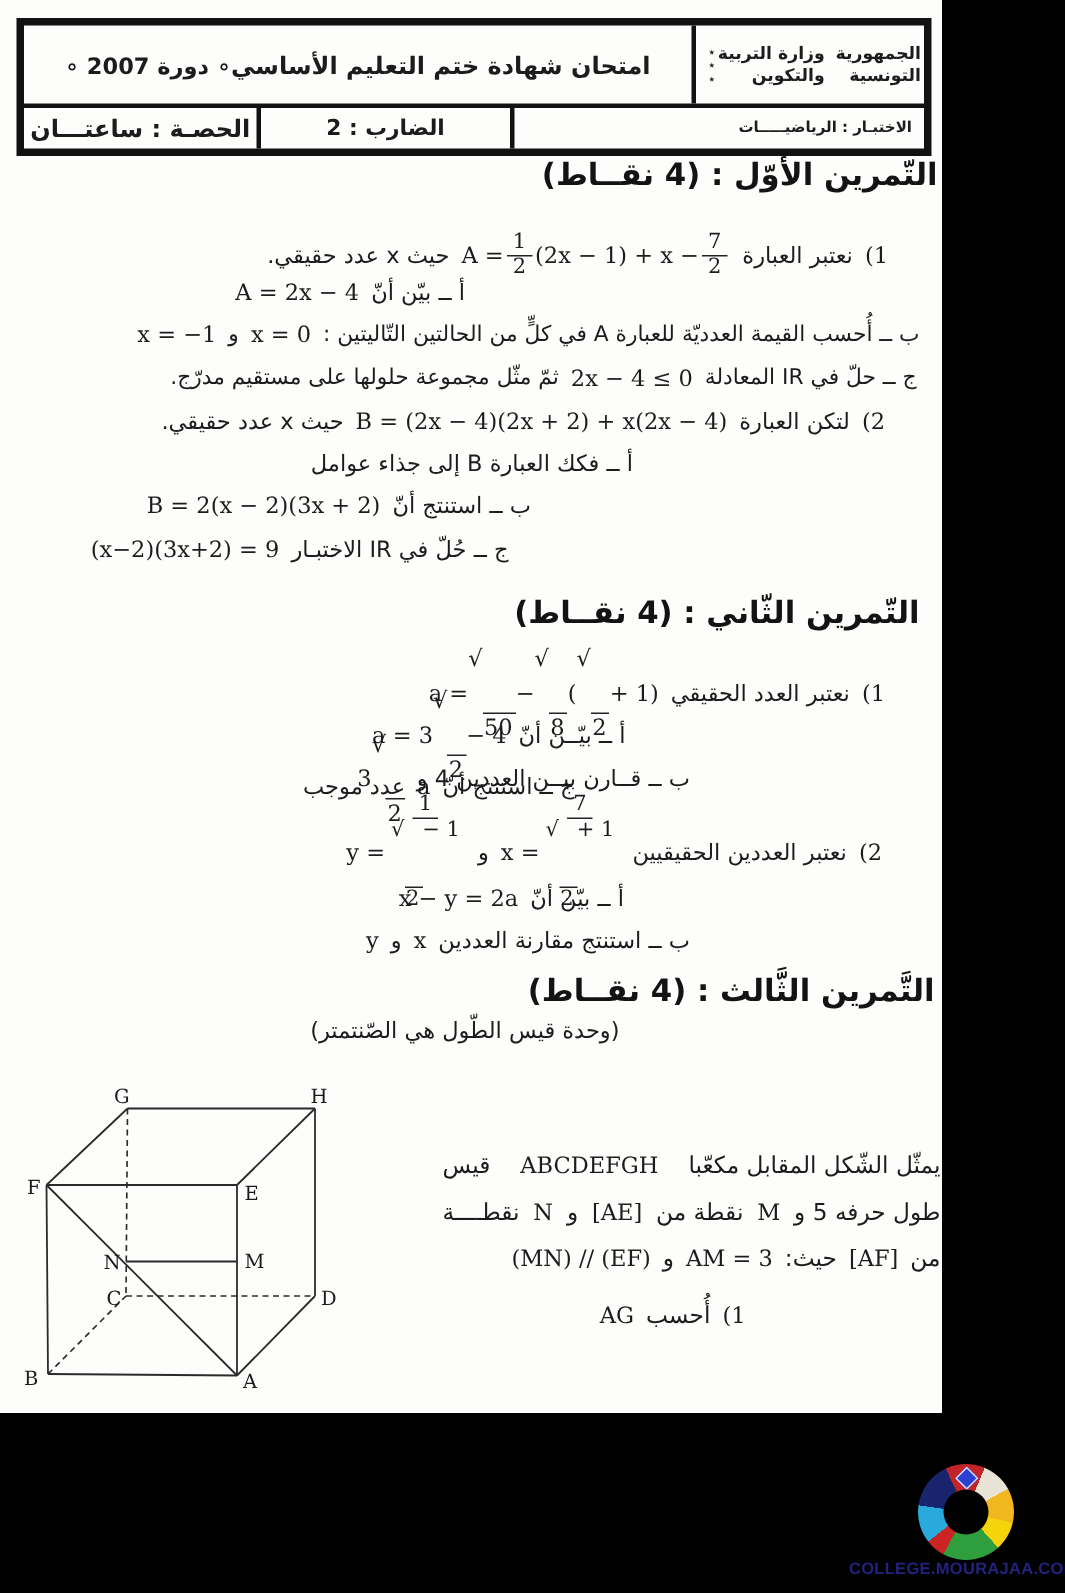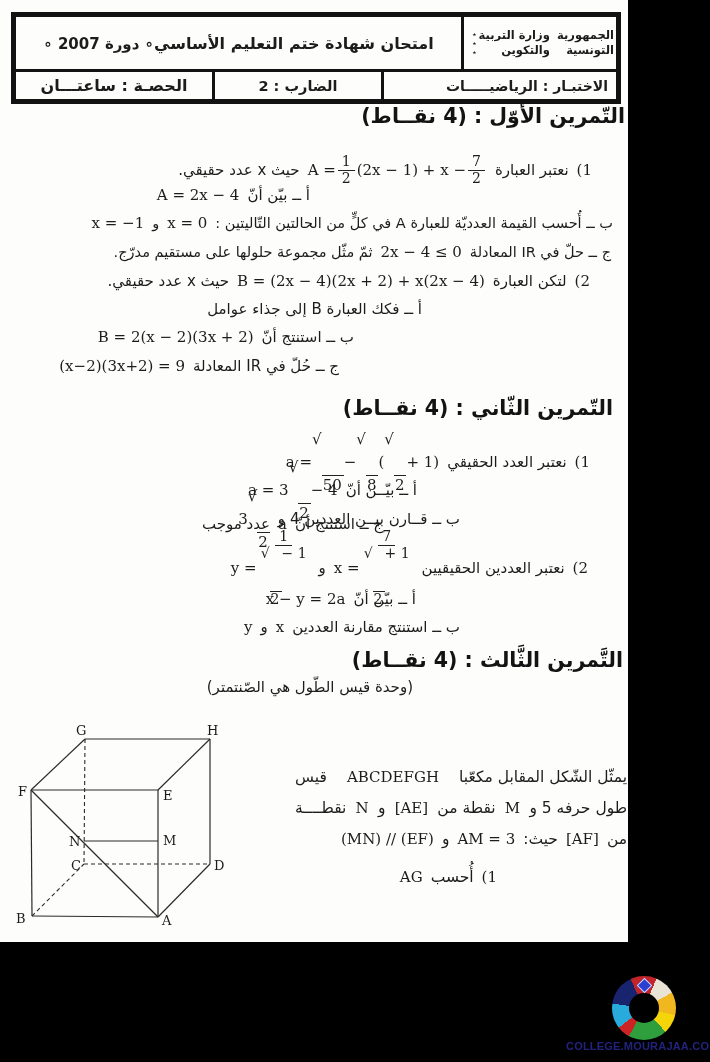--- a/index.html
+++ b/index.html
@@ -14,21 +14,21 @@
   
   .htable{position:absolute;left:11px;top:12px;width:600px;border:5px solid #121212;direction:rtl;}
   .hrow1{display:flex;direction:rtl;border-bottom:3px solid #121212;height:52px;}
   .hcell-min{width:148px;border-left:3px solid #121212;display:flex;flex-direction:row;justify-content:center;align-items:center;padding:2px 2px;}
   .hcell-min .m1,.hcell-min .m2{font-size:11.5px;font-weight:bold;line-height:1.3;}
   .hcell-min .orn{font-size:8px;letter-spacing:2px;margin-top:1px;}
   .hcell-title{flex:1;display:flex;flex-direction:row;justify-content:center;align-items:center;}
   .hcell-title .t1{font-size:16px;font-weight:bold;}
   .hcell-title .t2{font-size:15px;font-weight:bold;margin-top:2px;}
   .hrow2{display:flex;direction:rtl;height:27px;align-items:stretch;}
-  .hcell-sub{width:224px;display:flex;align-items:center;padding-right:8px;font-weight:bold;font-size:14px;}
+  .hcell-sub{width:224px;display:flex;align-items:center;padding-right:8px;font-weight:bold;font-size:10px;padding-left:41px;}
   .hcell-coef{width:166px;border-right:3px solid #121212;border-left:3px solid #121212;display:flex;align-items:center;justify-content:center;font-weight:bold;font-size:14.5px;}
   .hcell-dur{flex:1;display:flex;align-items:center;justify-content:center;font-weight:bold;font-size:16px;}
   
   .row{position:absolute;display:flex;direction:rtl;align-items:center;gap:8px;white-space:nowrap;font-size:15px;color:#1c1c1c;}
   .extitle{position:absolute;direction:rtl;font-weight:bold;font-size:20.5px;color:#131313;white-space:nowrap;}
   .math{direction:ltr;unicode-bidi:isolate;font-family:"DejaVu Serif",serif;font-size:15px;display:inline-flex;align-items:center;white-space:nowrap;}
   .frac{display:inline-flex;flex-direction:column;align-items:center;line-height:1.12;font-size:14px;margin:0 2px;}
   .frac .num{border-bottom:1.3px solid #222;padding:0 4px;}
   .frac .den{padding:0 2px;display:inline-flex;align-items:flex-start;}
   .sq{display:inline-flex;align-items:flex-start;}
@@ -122,21 +122,21 @@
   <div class="row" style="top:300px;right:206px;">
     <span>أ ــ فكك العبارة B إلى جذاء عوامل</span>
   </div>
 
   <div class="row" style="top:328px;right:274px;">
     <span>ب ــ استنتج أنّ</span>
     <span class="math">B = 2(x − 2)(3x + 2)</span>
   </div>
 
   <div class="row" style="top:357px;right:289px;">
-    <span>ج ــ حُلّ في IR المعادلة</span>
+    <span>ج ــ حُلّ في IR الاختبـار</span>
     <span class="math">(x−2)(3x+2) = 9</span>
   </div>
 
   <div class="extitle" style="top:396px;right:15px;">التّمرين الثّاني : (4 نقــاط)</div>
 
   <div class="row" style="top:430px;right:38px;">
     <span class="math">(1</span>
     <span>نعتبر العدد الحقيقي</span>
     <span class="math">
       <span>a = </span>

